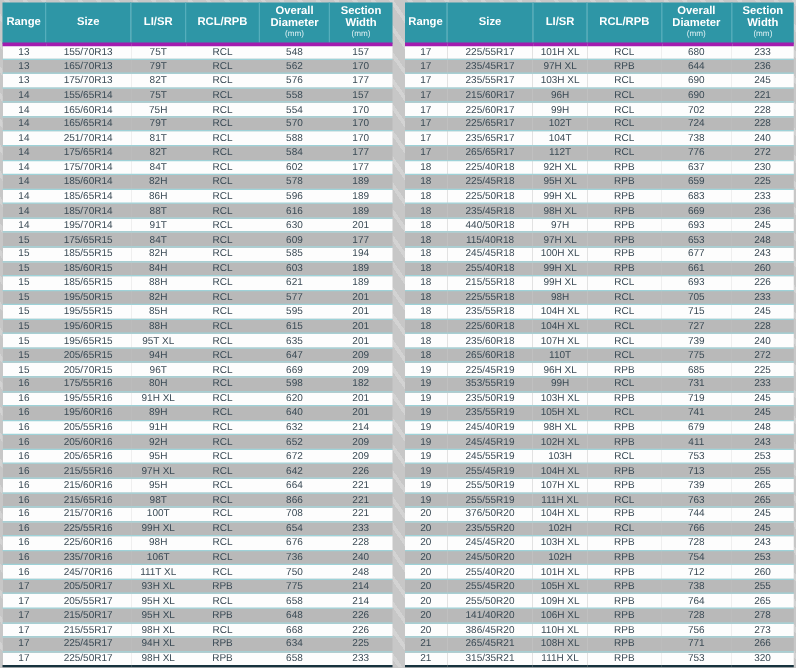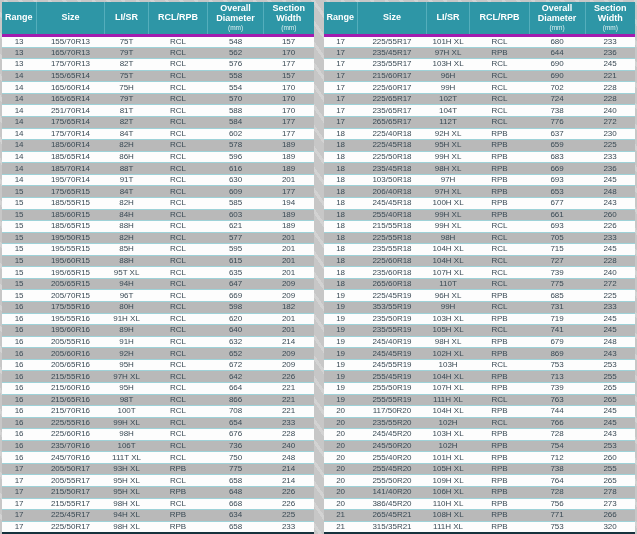--- a/index.html
+++ b/index.html
@@ -564,29 +564,29 @@
         <tr>
           <td>18</td>
           <td>235/45R18</td>
           <td>98H XL</td>
           <td>RPB</td>
           <td>669</td>
           <td>236</td>
         </tr>
         <tr>
           <td>18</td>
-          <td>103/50R18</td>
+          <td>440/50R18</td>
           <td>97H</td>
           <td>RPB</td>
           <td>693</td>
           <td>245</td>
         </tr>
         <tr>
           <td>18</td>
-          <td>206/40R18</td>
+          <td>115/40R18</td>
           <td>97H XL</td>
           <td>RPB</td>
           <td>653</td>
           <td>248</td>
         </tr>
         <tr>
           <td>18</td>
           <td>245/45R18</td>
           <td>100H XL</td>
           <td>RPB</td>
@@ -687,21 +687,21 @@
           <td>98H XL</td>
           <td>RPB</td>
           <td>679</td>
           <td>248</td>
         </tr>
         <tr>
           <td>19</td>
           <td>245/45R19</td>
           <td>102H XL</td>
           <td>RPB</td>
-          <td>869</td>
+          <td>411</td>
           <td>243</td>
         </tr>
         <tr>
           <td>19</td>
           <td>245/55R19</td>
           <td>103H</td>
           <td>RCL</td>
           <td>753</td>
           <td>253</td>
         </tr>
@@ -724,21 +724,21 @@
         <tr>
           <td>19</td>
           <td>255/55R19</td>
           <td>111H XL</td>
           <td>RCL</td>
           <td>763</td>
           <td>265</td>
         </tr>
         <tr>
           <td>20</td>
-          <td>117/50R20</td>
+          <td>376/50R20</td>
           <td>104H XL</td>
           <td>RPB</td>
           <td>744</td>
           <td>245</td>
         </tr>
         <tr>
           <td>20</td>
           <td>235/55R20</td>
           <td>102H</td>
           <td>RCL</td>

